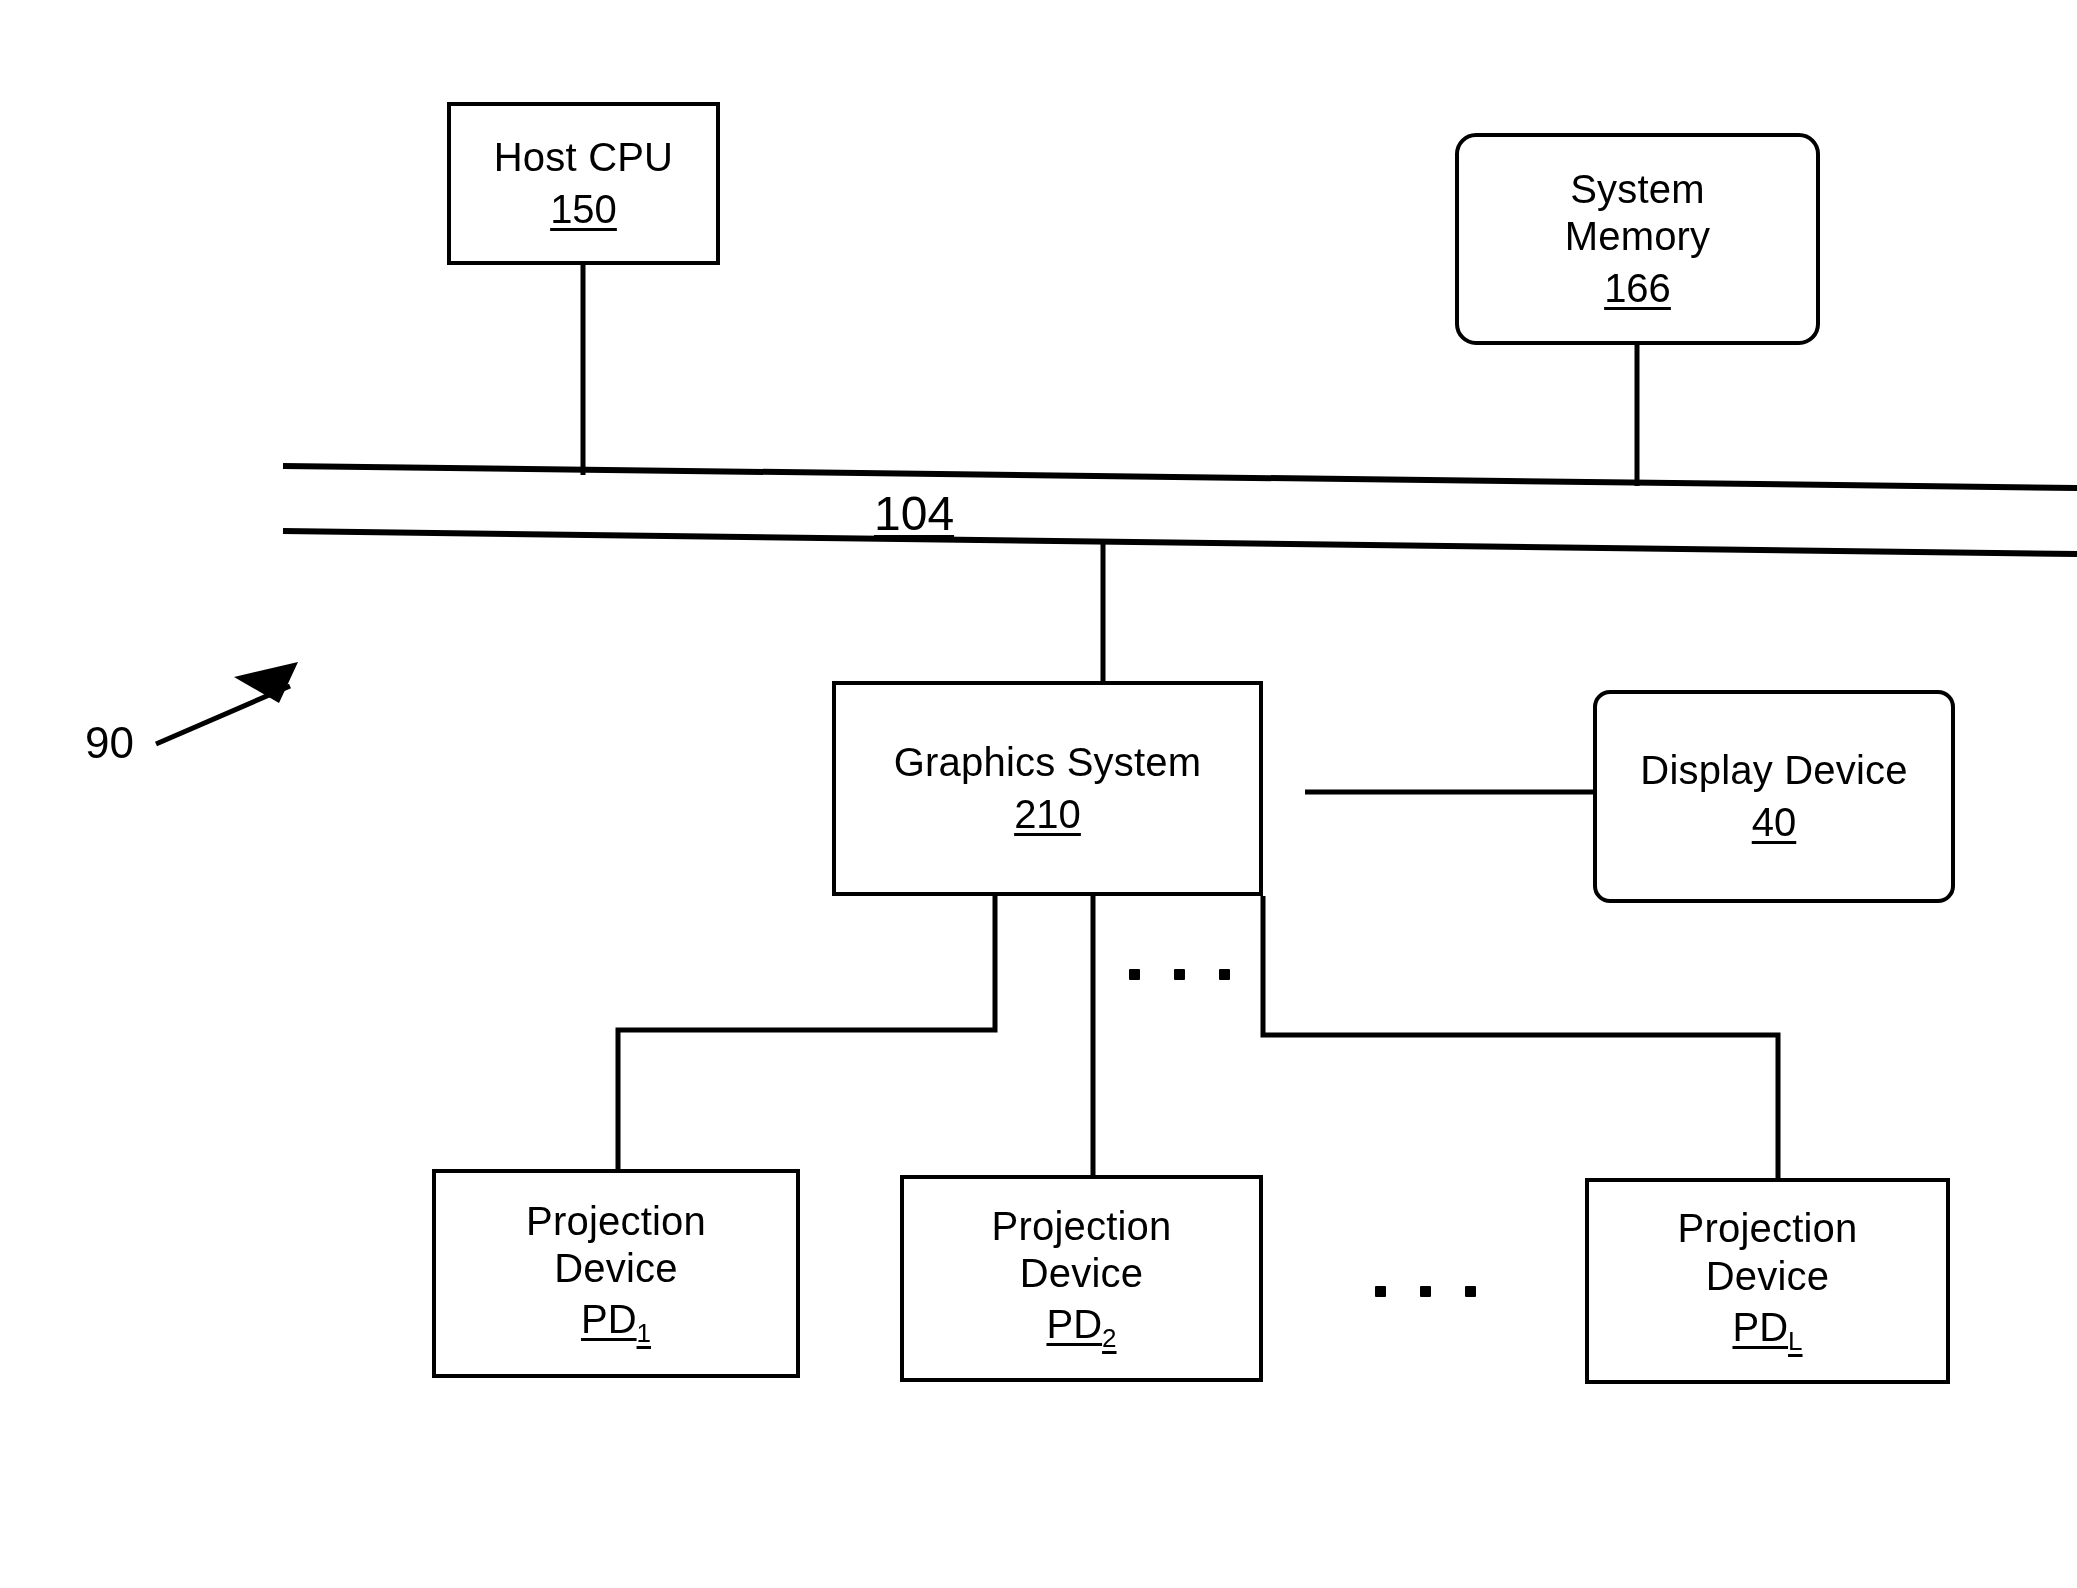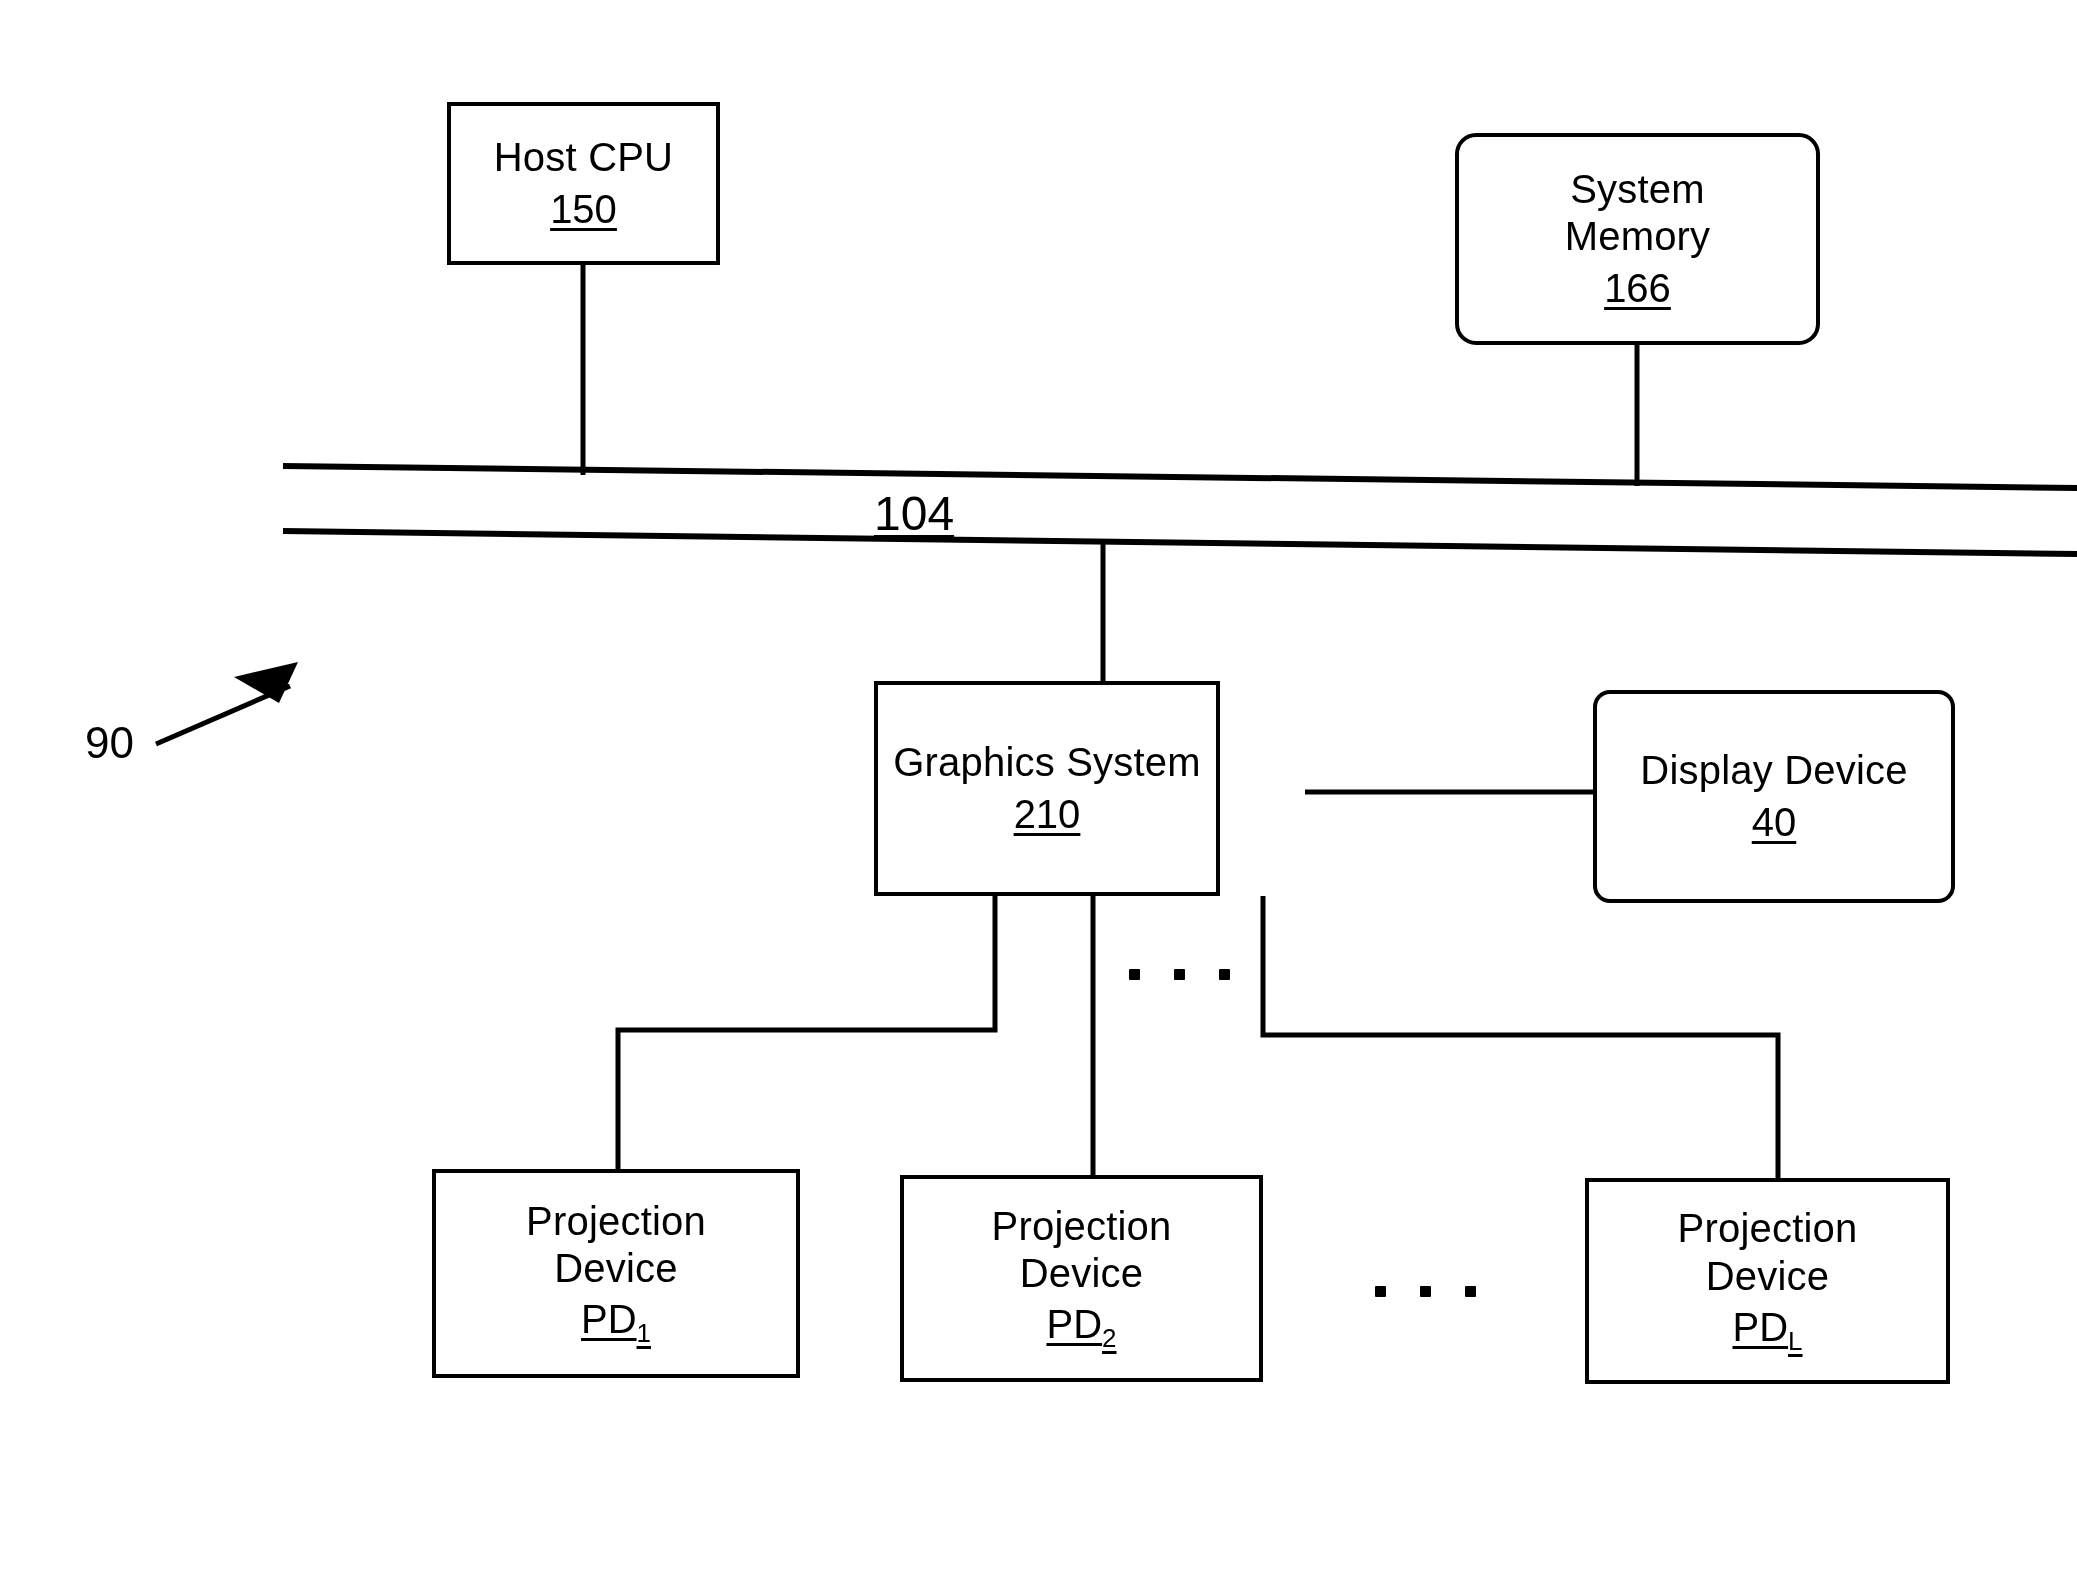--- a/index.html
+++ b/index.html
@@ -125,21 +125,21 @@
   </div>
 
   <div class="node-box" style="left:1455px; top:133px; width:365px; height:212px;border-radius:21px;">
     <div class="node-title">System
 Memory</div>
     <div class="node-ref">166</div>
   </div>
 
   <div class="bus-label" style="left:874px; top:486px;">104</div>
 
-  <div class="node-box" style="left:874px; top:681px; width:346px; height:215px;">
+  <div class="node-box" style="left:832px; top:681px; width:431px; height:215px;">
     <div class="node-title">Graphics System</div>
     <div class="node-ref">210</div>
   </div>
 
   <div class="node-box" style="left:1593px; top:690px; width:362px; height:213px;border-radius:17px;">
     <div class="node-title">Display Device</div>
     <div class="node-ref">40</div>
   </div>
 
   <div class="ellipsis" style="left:1129px; top:969px;">

